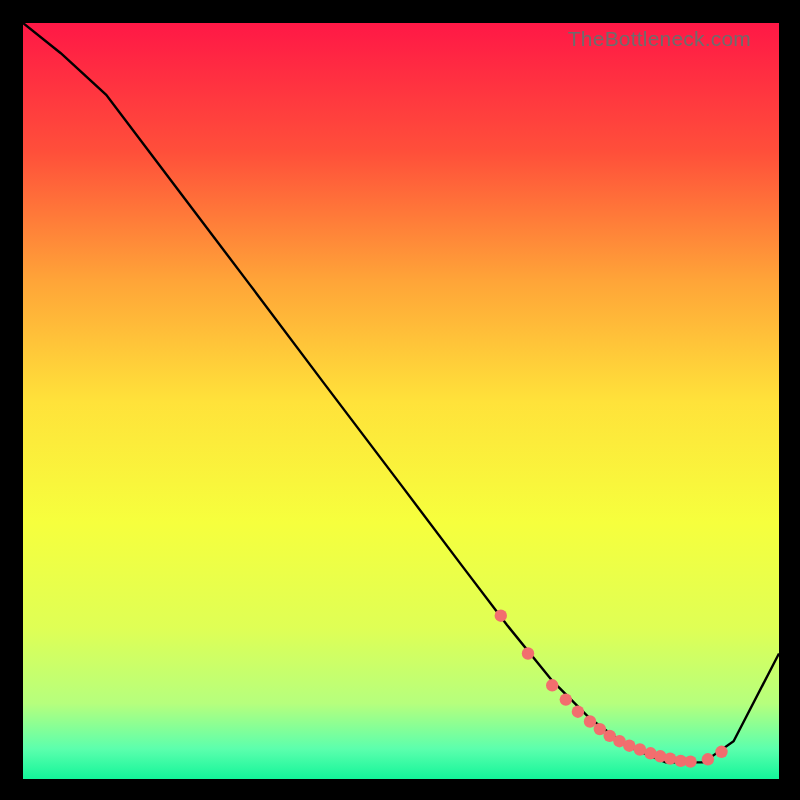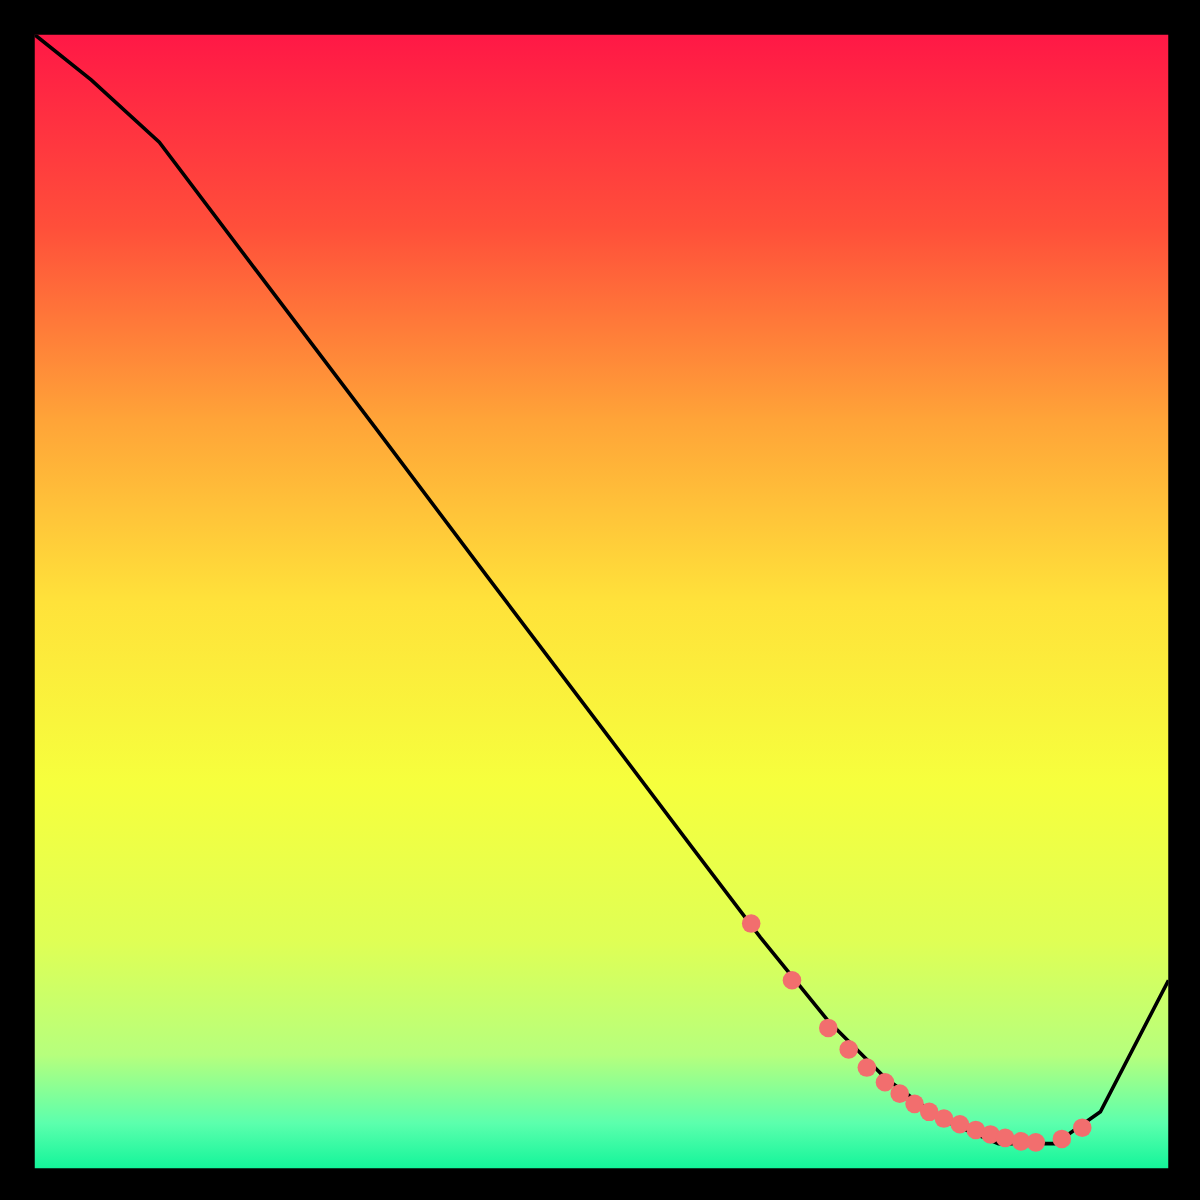--- a/index.html
+++ b/index.html
@@ -32,20 +32,21 @@
   svg {
     position: absolute;
     left: 0;
     top: 0;
   }
 </style>
 </head>
 <body>
 
 <div class="frame">
+  <div class="watermark">TheBottleneck.com</div>
 
   <svg id="chart-svg" width="756" height="756" viewBox="0 0 756 756">
     <defs>
       <linearGradient id="bg-grad" x1="0" y1="0" x2="0" y2="1">
           <stop offset="0%" stop-color="#ff1846"></stop>
           <stop offset="17%" stop-color="#ff4f3a"></stop>
           <stop offset="34%" stop-color="#ffa438"></stop>
           <stop offset="50%" stop-color="#ffe23a"></stop>
           <stop offset="66%" stop-color="#f6ff3d"></stop>
           <stop offset="80%" stop-color="#dfff55"></stop>

